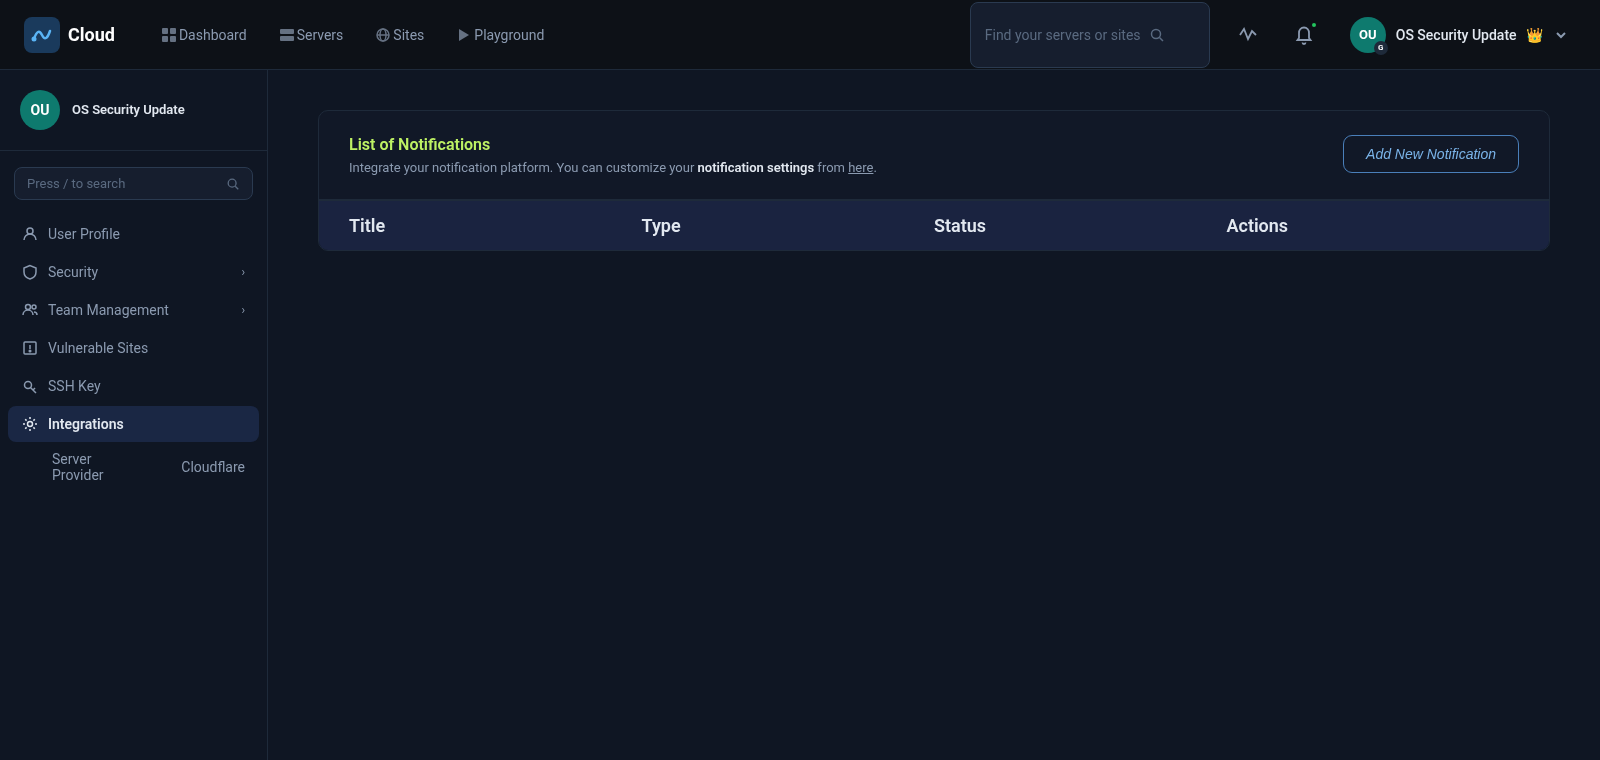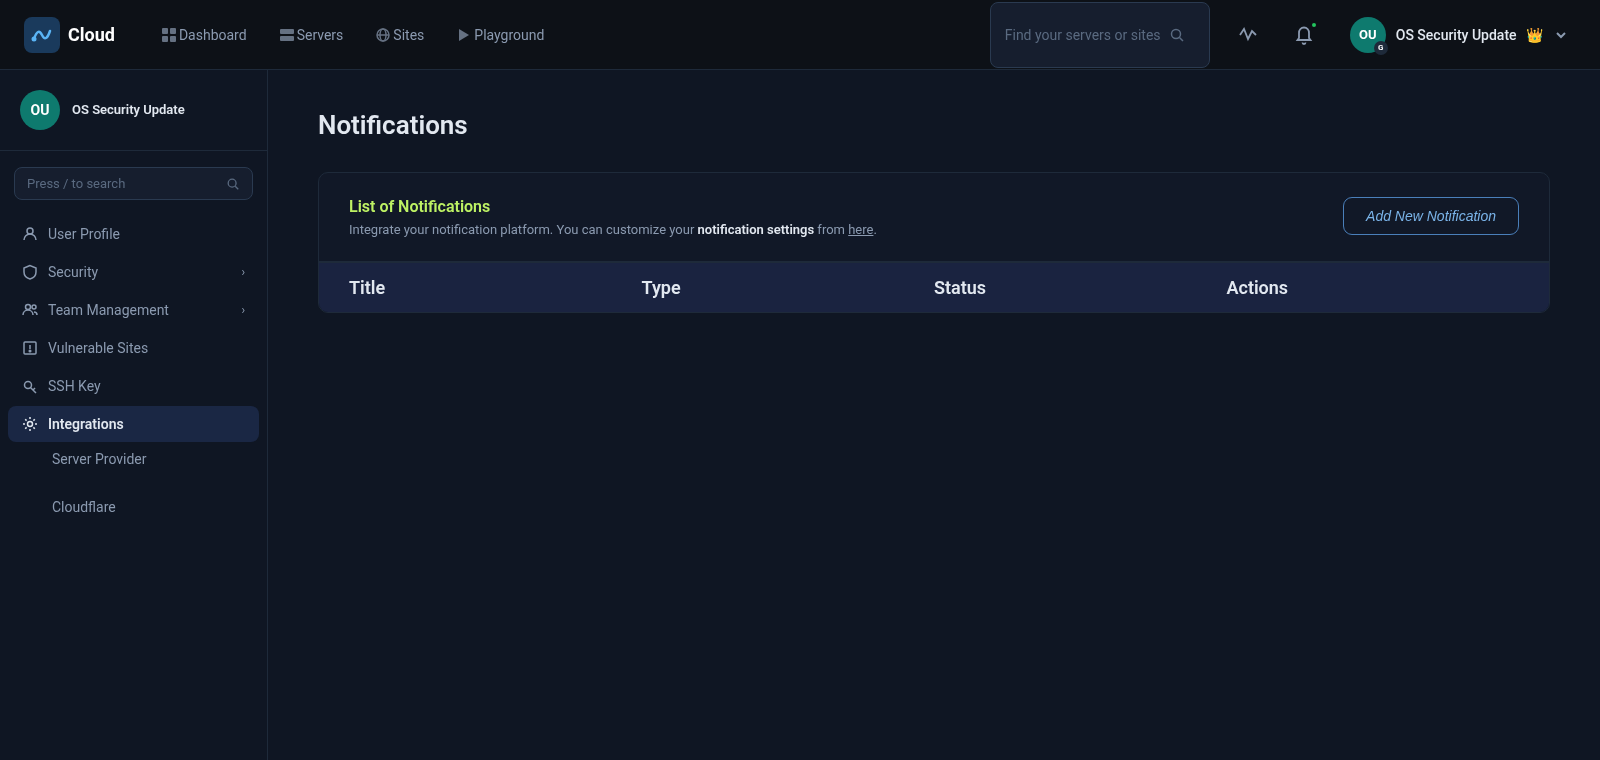--- a/index.html
+++ b/index.html
@@ -61,21 +61,21 @@
       gap: 20px;
     }
     .search-bar {
       display: flex;
       align-items: center;
       background: #161e2e;
       border: 1px solid #2a3a50;
       border-radius: 8px;
       padding: 24px 14px;
       gap: 8px;
-      width: 220px;
+      width: 240px;
       cursor: pointer;
     }
     .search-bar span {
       color: #5a6a80;
       font-size: 14px;
     }
     .search-bar svg { width: 16px; height: 16px; color: #5a6a80; }
 
     .icon-btn {
       width: 36px;
@@ -222,21 +222,21 @@
     .sidebar-item.active {
       background: #1a2744;
       color: #e2e8f0;
       font-weight: 600;
     }
     .sidebar-item svg { width: 16px; height: 16px; flex-shrink: 0; }
     .sidebar-item .chevron { margin-left: auto; font-size: 12px; }
 
     .sidebar-sub {
       display: flex;
-      flex-direction: column;
+      flex-direction: row;
       gap: 14px;
       padding: 0 8px 0 38px;
     }
     .sidebar-sub-item {
       display: flex;
       align-items: center;
       padding: 9px 14px;
       border-radius: 8px;
       cursor: pointer;
       color: #8b9ab0;
@@ -479,21 +479,20 @@
       <div class="sidebar-sub-item">
         <span>Server Provider</span>
       </div>
       <div class="sidebar-sub-item">
         <span>Cloudflare</span>
       </div>
     </div>
   </aside>
 
   <main class="content">
-    <h1 class="page-title">Notifications</h1>
 
     <div class="notification-panel">
       <div class="panel-header">
         <div class="panel-header-text">
           <div class="panel-title">List of Notifications</div>
           <div class="panel-desc">
             <span>Integrate your notification platform. You can customize your </span><strong>notification settings</strong><span> from </span><a>here</a><span>.</span>
           </div>
         </div>
         <button class="add-btn">Add New Notification</button>

